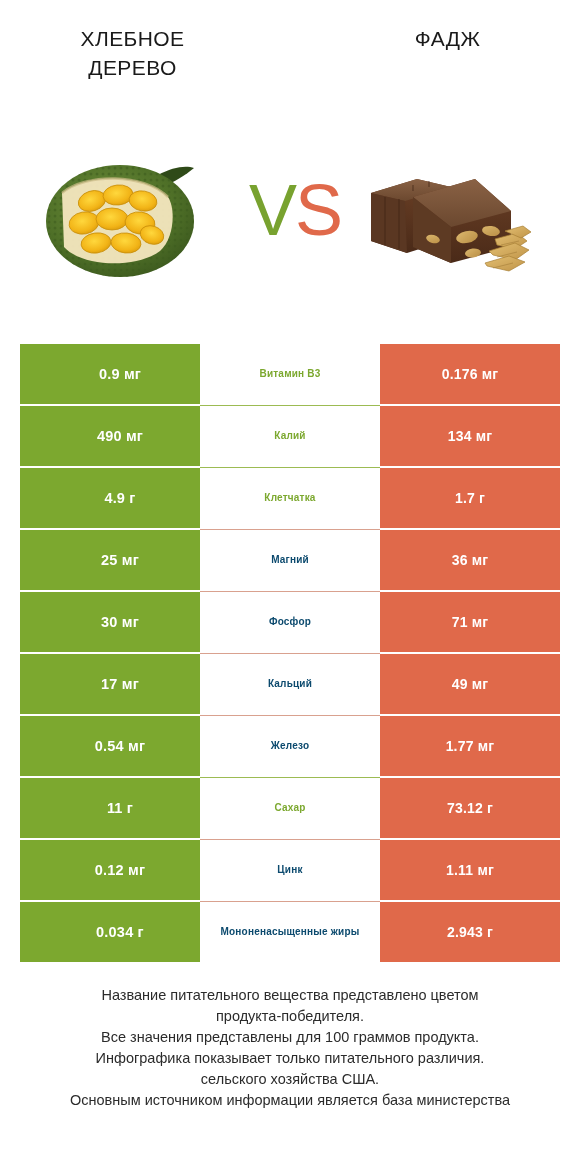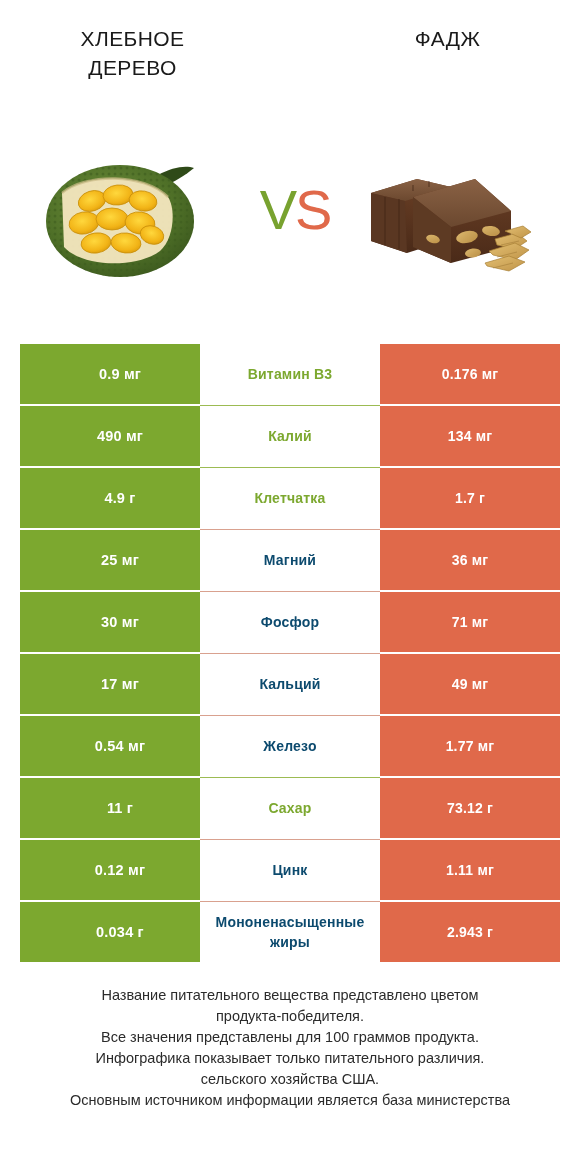--- a/index.html
+++ b/index.html
@@ -23,21 +23,21 @@
   .title-left{left:25px;width:215px;}
   .title-right{left:340px;width:215px;}
 
   
   .hero{position:absolute;top:135px;left:0;width:580px;height:175px;}
   .hero-img{position:absolute;top:0;width:180px;height:160px;}
   .hero-left{left:40px;}
   .hero-right{left:355px;}
   .vs{
     position:absolute;top:20px;left:240px;width:110px;height:110px;
-    font-size:56px;line-height:110px;text-align:center;
+    font-size:72px;line-height:110px;text-align:center;
     font-weight:400;letter-spacing:-2px;
   }
   .vs .v{color:#78a22f;}
   .vs .s{color:#e0694a;}
 
   
   .table{position:absolute;top:344px;left:20px;width:540px;}
   .row{position:relative;height:60px;margin-bottom:2px;}
   .cell{
     position:absolute;top:0;height:60px;
@@ -46,21 +46,21 @@
   }
   .cell-left{
     left:0;width:200px;
     background:#7ca82f;
     color:#ffffff;
     font-size:14.5px;font-weight:600;letter-spacing:.2px;
   }
   .cell-mid{
     left:180px;width:180px;
     background:#ffffff;
-    font-size:14px;font-weight:600;letter-spacing:.2px;
+    font-size:10px;font-weight:600;letter-spacing:.2px;
     text-align:center;line-height:20px;
     overflow:hidden;
     padding:0 10px;
   }
   .cell-mid .mid-inner{
     white-space:normal;
     width:186px;
     text-align:center;
   }
   .cell-right{

